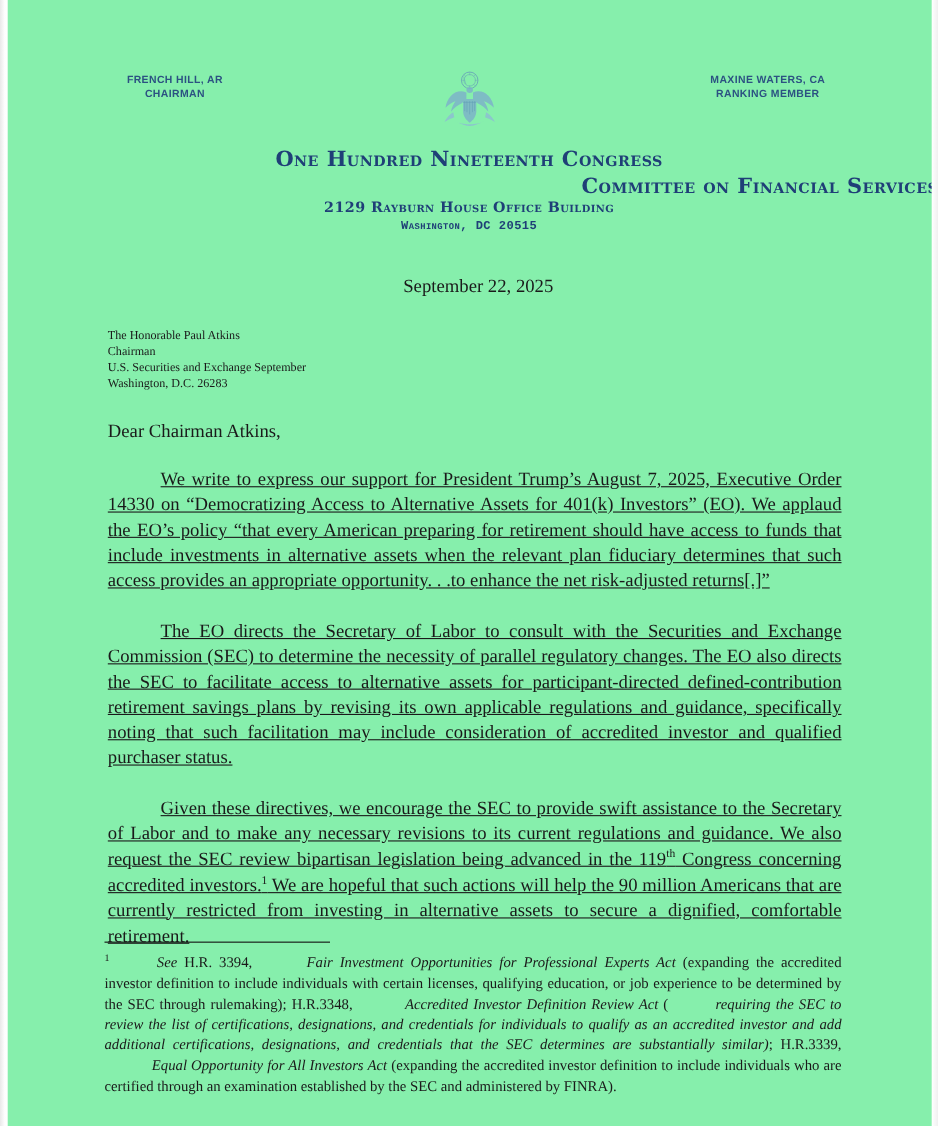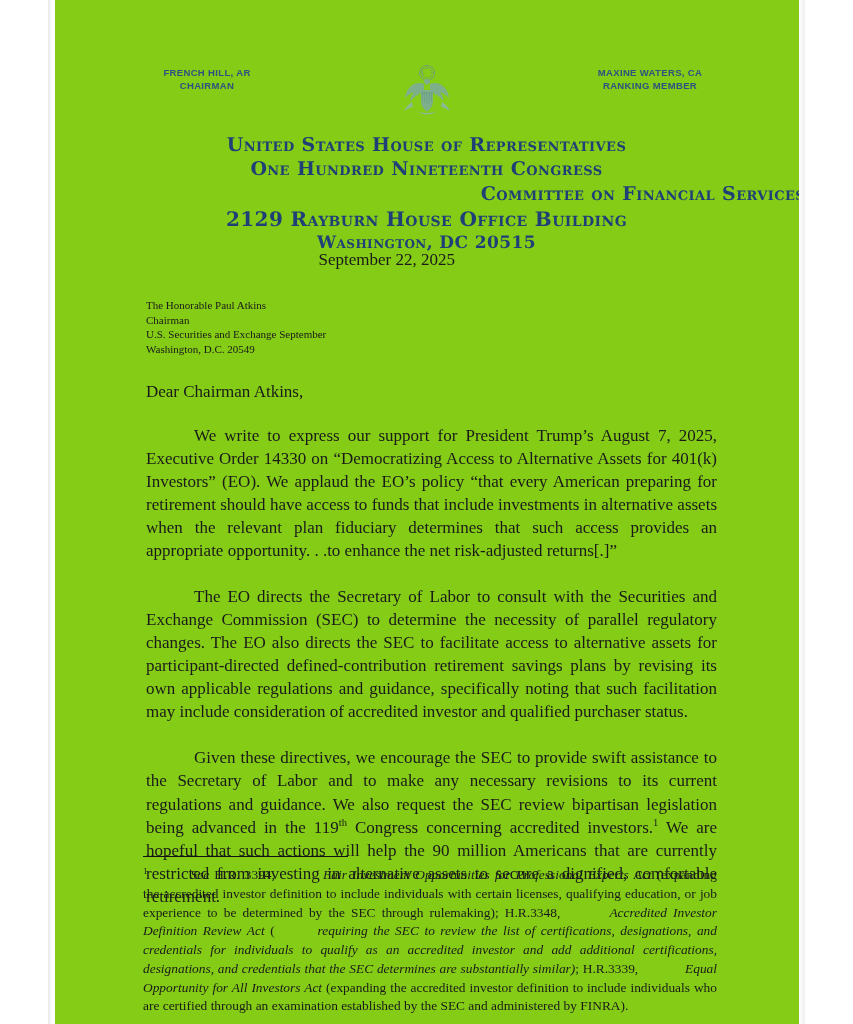--- a/index.html
+++ b/index.html
@@ -7,24 +7,24 @@
     margin: 0;
     padding: 0;
     background: #ffffff;
   }
   body {
     font-family: "Liberation Serif", "DejaVu Serif", serif;
     color: #1a1a1a;
   }
   .page {
     position: relative;
-    width: 757px;
+    width: 853px;
     height: 1024px;
     margin: 0 auto;
-    background: #84cc16;
+    background: #86efac;
     box-sizing: border-box;
     overflow: hidden;
   }
   
   .page::before {
     content: "";
     position: absolute;
     top: 0; left: 0;
     width: 7px; height: 100%;
     background: linear-gradient(to right, #e9e9e9, #fdfdfd 60%, #ffffff);
@@ -84,22 +84,22 @@
     display: block;
     font-weight: bold;
     letter-spacing: 0.4px;
     font-variant: small-caps;
     font-style: normal;
     text-rendering: geometricPrecision;
   }
   .mh1 { font-size: 19px; line-height: 1.28; }
   .mh2 { font-size: 19px; line-height: 1.28; text-align: center; }
   .mh3 { font-size: 19px; line-height: 1.28; text-align: right; }
-  .mh4 { font-size: 20px; line-height: 1.30; }
-  .mh5 { font-size: 17px; line-height: 1.30; }
+  .mh4 { font-size: 13px; line-height: 1.30; }
+  .mh5 { font-size: 11px; line-height: 1.30; font-family: Liberation Mono, monospace; }
 
   
   .letter {
     position: absolute;
     left: 98px;
     right: 88px;
     top: 250px;
   }
   .date-line {
     text-align: right;
@@ -116,20 +116,21 @@
   .salutation {
     font-size: 17px;
     margin-bottom: 22px;
   }
   p.body-par {
     font-size: 17px;
     line-height: 1.355;
     text-align: justify;
     text-indent: 48px;
     margin: 0 0 23px 0;
+    text-decoration: underline;
   }
   p.body-par:last-child { margin-bottom: 0; }
   sup { font-size: 0.62em; vertical-align: super; line-height: 0; }
 
   
   .footnote-area {
     position: absolute;
     left: 95px;
     right: 88px;
     top: 856px;
@@ -206,37 +207,36 @@
           <path d="M30 80 C24 84 18 90 14 98 C20 94 26 91 32 89 Z"></path>
 
           <path d="M90 80 C96 84 102 90 106 98 C100 94 94 91 88 89 Z"></path>
 
           <path d="M34 96 C45 104 75 104 86 96 C76 102 66 105 60 105 C54 105 44 102 34 96 Z"></path>
         </g>
       </svg>
     </div>
 
     <div class="masthead-lines">
-      <span class="mh mh1">United States House of Representatives</span>
       <span class="mh mh2">One Hundred Nineteenth Congress</span>
       <span class="mh mh3">Committee on Financial Services</span>
       <span class="mh mh4">2129 Rayburn House Office Building</span>
       <span class="mh mh5">Washington, DC 20515</span>
     </div>
   </div>
 
   <div class="letter">
 
     <div class="date-line">September 22, 2025</div>
 
     <div class="address">
       <div>The Honorable Paul Atkins</div>
       <div>Chairman</div>
       <div>U.S. Securities and Exchange September</div>
-      <div>Washington, D.C. 20549</div>
+      <div>Washington, D.C. 26283</div>
     </div>
 
     <div class="salutation">Dear Chairman Atkins,</div>
 
     <p class="body-par">We write to express our support for President Trump’s August 7, 2025, Executive Order 14330 on “Democratizing Access to Alternative Assets for 401(k) Investors” (EO). We applaud the EO’s policy “that every American preparing for retirement should have access to funds that include investments in alternative assets when the relevant plan fiduciary determines that such access provides an appropriate opportunity. . .to enhance the net risk-adjusted returns[.]”</p>
     <p class="body-par">The EO directs the Secretary of Labor to consult with the Securities and Exchange Commission (SEC) to determine the necessity of parallel regulatory changes. The EO also directs the SEC to facilitate access to alternative assets for participant-directed defined-contribution retirement savings plans by revising its own applicable regulations and guidance, specifically noting that such facilitation may include consideration of accredited investor and qualified purchaser status.</p>
 
     <p class="body-par"><span>Given these directives, we encourage the SEC to provide swift assistance to the Secretary of Labor and to make any necessary revisions to its current regulations and guidance. We also request the SEC review bipartisan legislation being advanced in the 119</span><sup>th</sup><span> Congress concerning accredited investors.</span><sup>1</sup><span> We are hopeful that such actions will help the 90 million Americans that are currently restricted from investing in alternative assets to secure a dignified, comfortable retirement.</span></p>
   </div>
 

